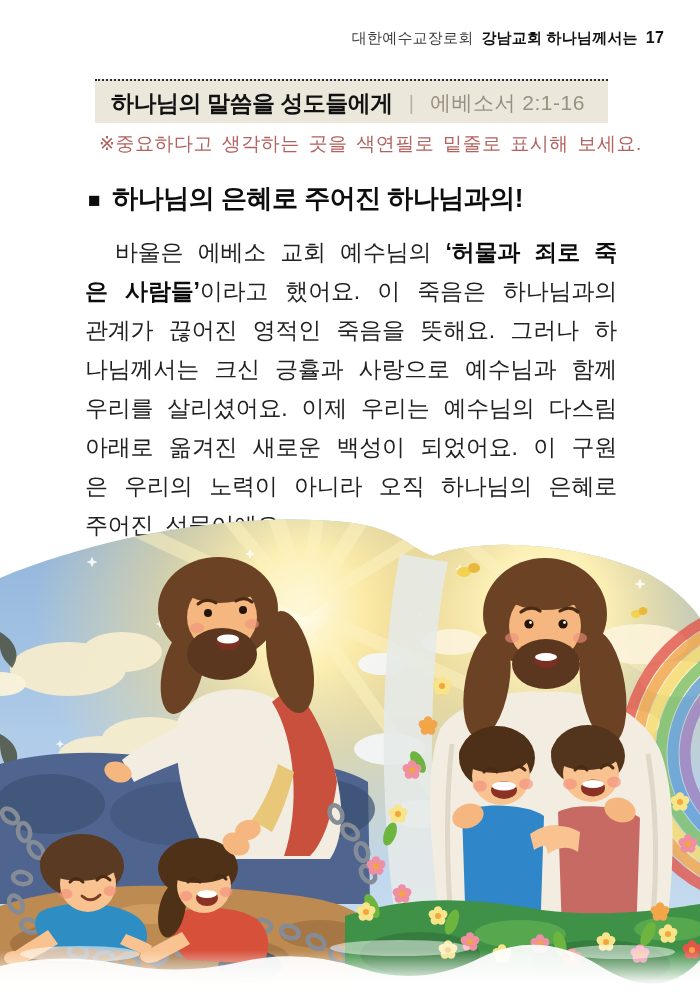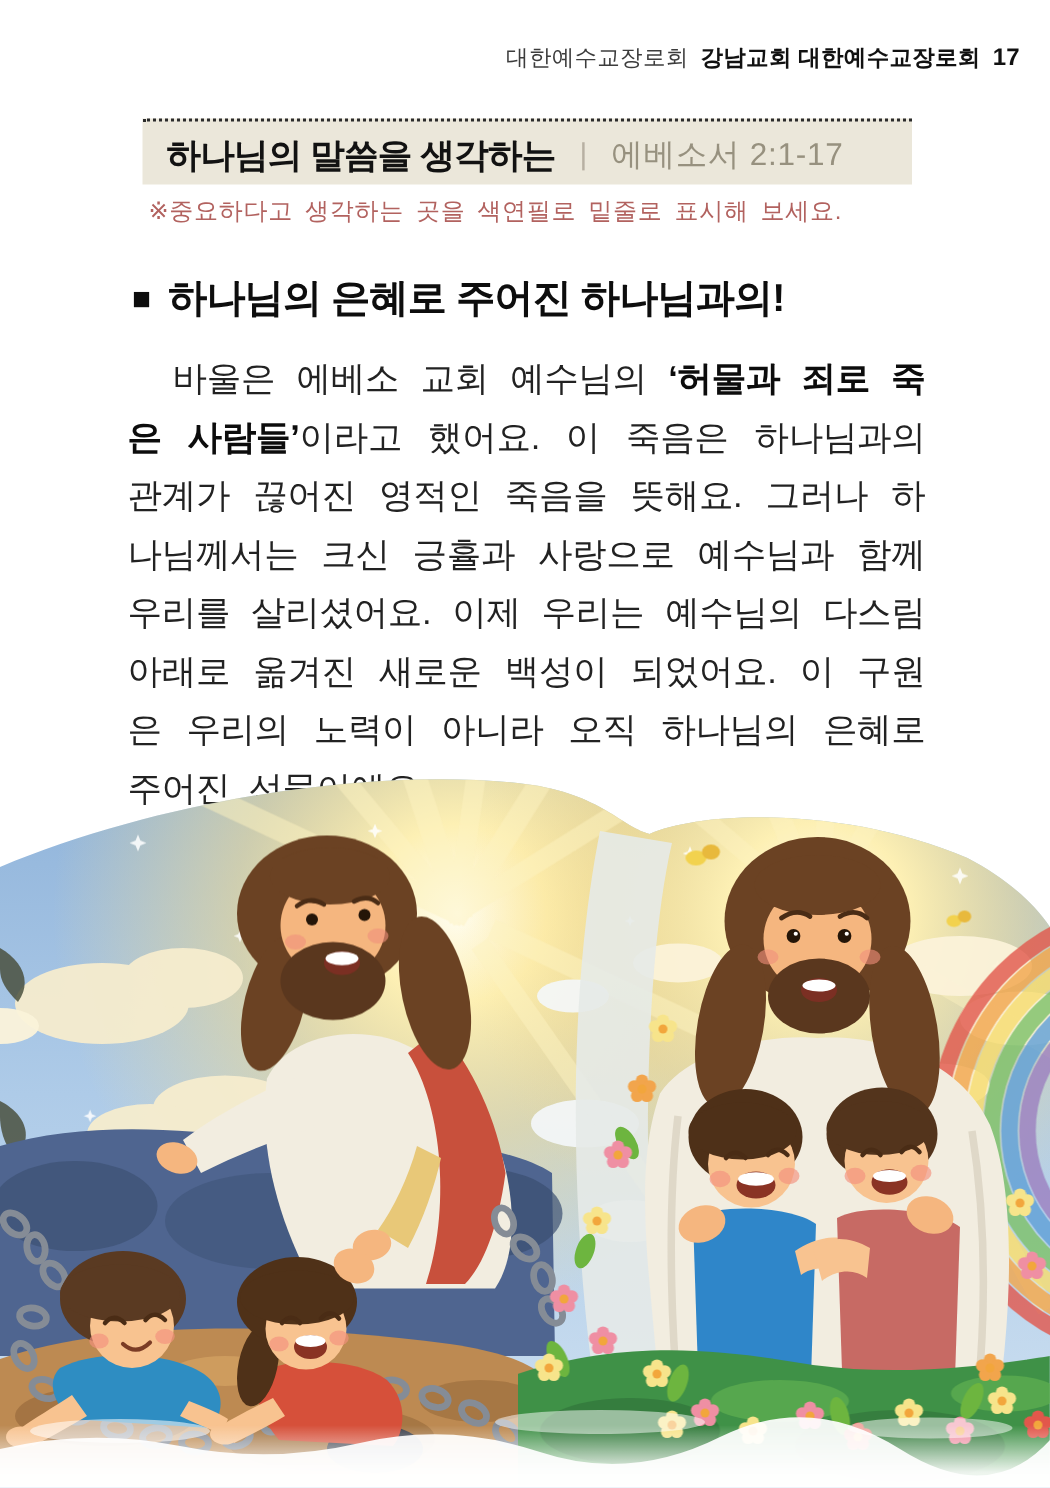--- a/index.html
+++ b/index.html
@@ -1,54 +1,54 @@
 <!DOCTYPE html>
 <html><head>
 <meta charset="utf-8">
 <style>
   html,body{margin:0;padding:0;background:#ffffff;}
   .page{position:relative;width:700px;height:992px;background:#ffffff;overflow:hidden;
         font-family:"Liberation Sans","DejaVu Sans",sans-serif;color:#1c1c1c;}
-  .doc-header{position:absolute;top:29px;right:20px;font-size:15px;letter-spacing:0.2px;
+  .doc-header{position:absolute;top:29px;right:36px;font-size:15px;letter-spacing:0.2px;
         display:flex;gap:8px;align-items:baseline;color:#2e2e2e;}
   .doc-header .org{font-weight:400;color:#3c3c3c;}
   .doc-header .team{font-weight:700;color:#111;}
   .doc-header .pagenum{font-weight:700;font-size:16px;color:#111;}
   .meditation-box{position:absolute;left:95px;top:79px;width:513px;height:44px;box-sizing:border-box;
         background:#ebe7da;border-top:2px dotted #2b2b2b;display:flex;align-items:center;
         padding:2px 16px 0 16px;gap:14px;}
   .meditation-box .title{font-weight:700;font-size:23px;color:#121212;letter-spacing:-0.5px;white-space:nowrap;}
   .meditation-box .divider{color:#b7b0a2;font-size:20px;font-weight:400;padding:0 2px;}
   .meditation-box .scripture{font-size:21px;color:#97917f;letter-spacing:0.5px;white-space:nowrap;}
-  .note{position:absolute;left:99px;top:131px;font-size:16px;color:#b2625f;letter-spacing:0.5px;
+  .note{position:absolute;left:99px;top:131px;font-size:19px;color:#b2625f;letter-spacing:0.5px;
         word-spacing:3px;}
   .section-heading{position:absolute;left:88px;top:181px;display:flex;align-items:center;gap:12px;
         font-weight:700;font-size:26px;color:#0d0d0d;letter-spacing:-0.5px;}
   .section-heading .bullet{font-size:21px;line-height:1;position:relative;top:1px;}
   .body-text{position:absolute;left:85px;top:233px;width:532px;font-size:23px;line-height:39px;
         color:#222;text-align:justify;letter-spacing:-0.2px;word-spacing:6px;}
   .body-text .indent{display:inline-block;width:30px;}
   .body-text b{font-weight:700;color:#0c0c0c;}
   .illustration{position:absolute;left:0;top:514px;width:700px;height:478px;}
 </style>
 </head>
 <body>
 
 <div class="page">
 
   <div class="doc-header">
     <span class="org">대한예수교장로회</span>
-    <span class="team">강남교회 대한예수교장로회</span>
+    <span class="team">강남교회 하나님께서는</span>
     <span class="pagenum">17</span>
   </div>
 
   <div class="meditation-box">
-    <span class="title">하나님의 말씀을 생각하는</span>
+    <span class="title">하나님의 말씀을 성도들에게</span>
     <span class="divider">|</span>
-    <span class="scripture">에베소서 2:1-17</span>
+    <span class="scripture">에베소서 2:1-16</span>
   </div>
 
   <div class="note">※중요하다고 생각하는 곳을 색연필로 밑줄로 표시해 보세요.</div>
 
   <div class="section-heading">
     <span class="bullet">■</span>
     <span>하나님의 은혜로 주어진 하나님과의!</span>
   </div>
 
   <div class="body-text">

